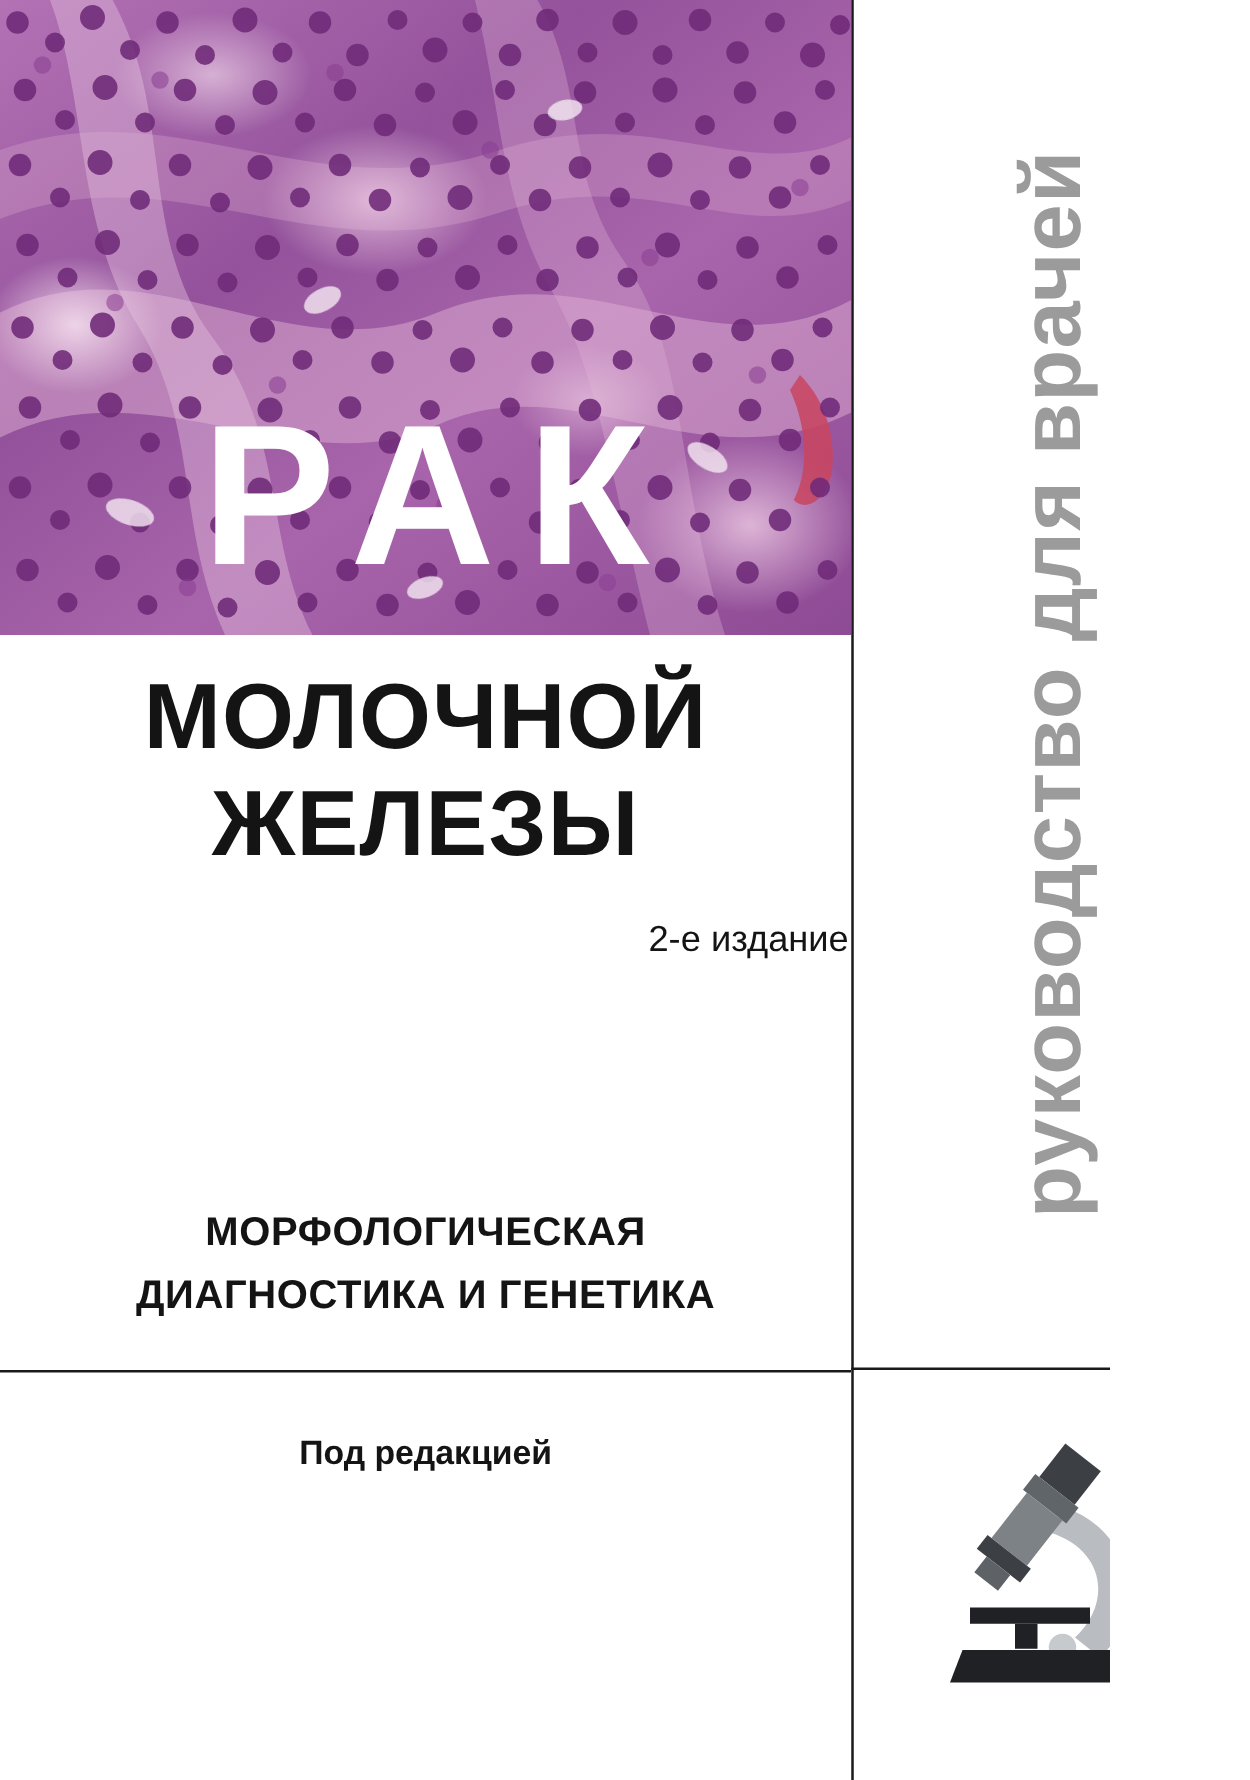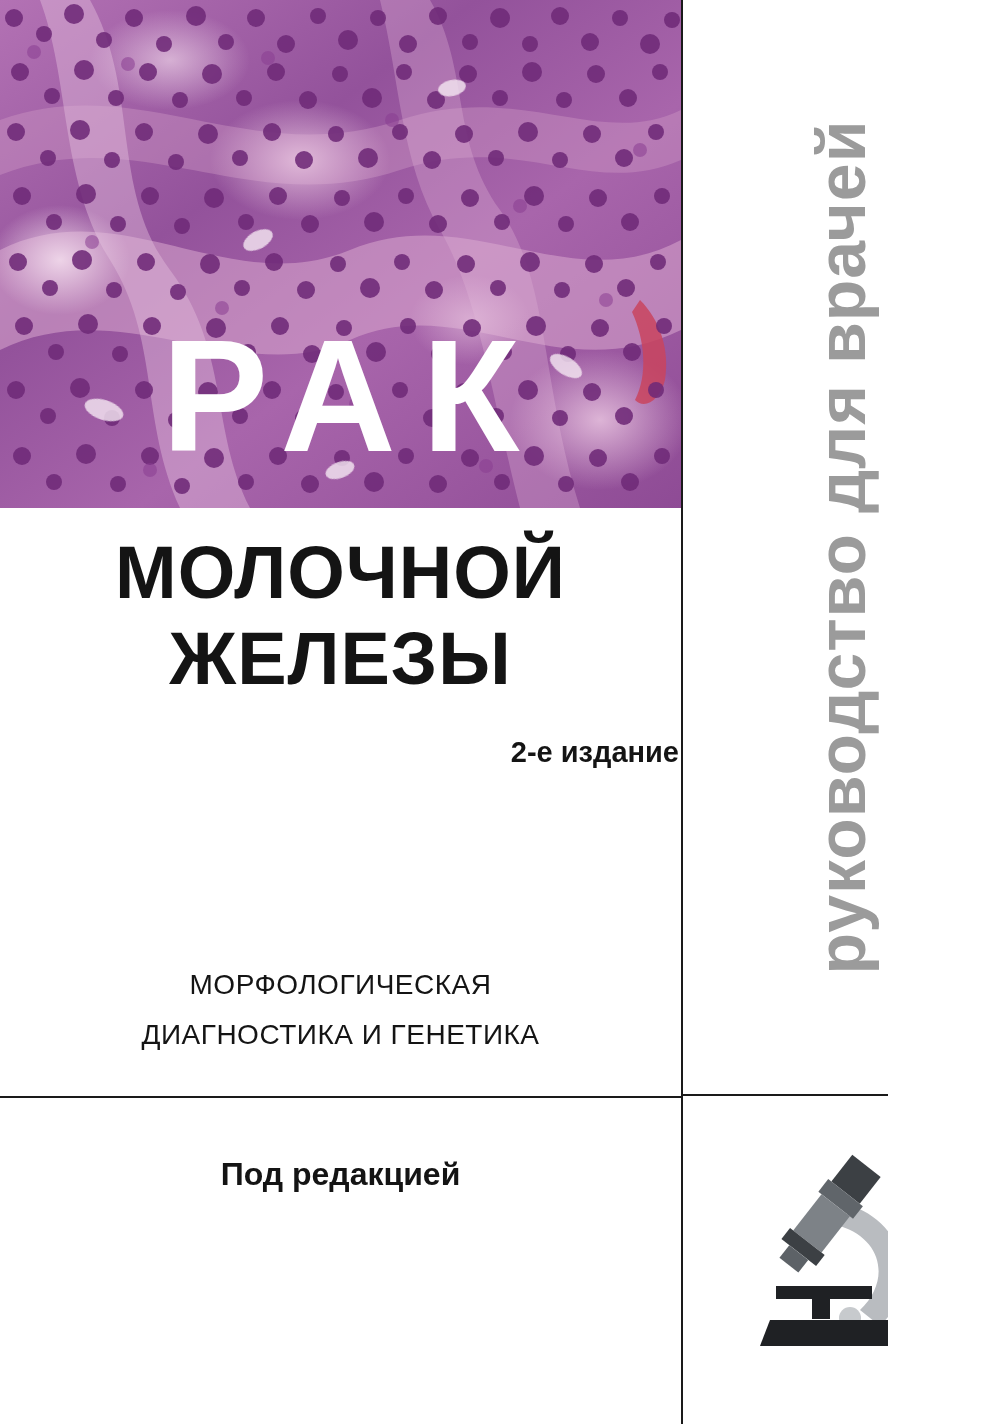--- a/index.html
+++ b/index.html
@@ -119,53 +119,52 @@
     line-height: 86px;
     font-weight: bold;
     letter-spacing: 1px;
   }
   .edition {
     position: absolute;
     right: 42px;
     top: 228px;
     color: #141414;
     font-size: 29px;
-    font-weight: bold;
+    font-weight: normal;
   }
   .subtitle {
     position: absolute;
     left: 0;
     top: 452px;
-    width: 681px;
-    text-align: center;
-    color: #141414;
-    font-size: 28px;
-    line-height: 50px;
-    font-weight: normal;
-    letter-spacing: 0.5px;
-  }
-  .hr-left {
-    position: absolute;
-    left: 0;
-    top: 588px;
-    width: 681px;
-    height: 2px;
-    background: #1a1a1a;
-  }
-  .editors {
-    position: absolute;
-    left: 0;
-    top: 634px;
     width: 681px;
     text-align: center;
     color: #141414;
     font-size: 32px;
+    line-height: 50px;
+    font-weight: bold;
+    letter-spacing: 0.5px;
+  }
+  .hr-left {
+    position: absolute;
+    left: 0;
+    top: 588px;
+    width: 681px;
+    height: 2px;
+    background: #1a1a1a;
+  }
+  .editors {
+    position: absolute;
+    left: 0;
+    top: 634px;
+    width: 681px;
+    text-align: center;
+    color: #141414;
+    font-size: 27px;
     line-height: 40px;
     font-weight: bold;
-    margin-top: 12px;
   }
   .editors .lead { font-weight: bold; }
 </style>
 </head>
 <body>
 
 <div class="cover">
 
   <div class="histology">
     <svg width="681" height="508" viewBox="0 0 681 508" xmlns="http://www.w3.org/2000/svg" aria-hidden="true">

